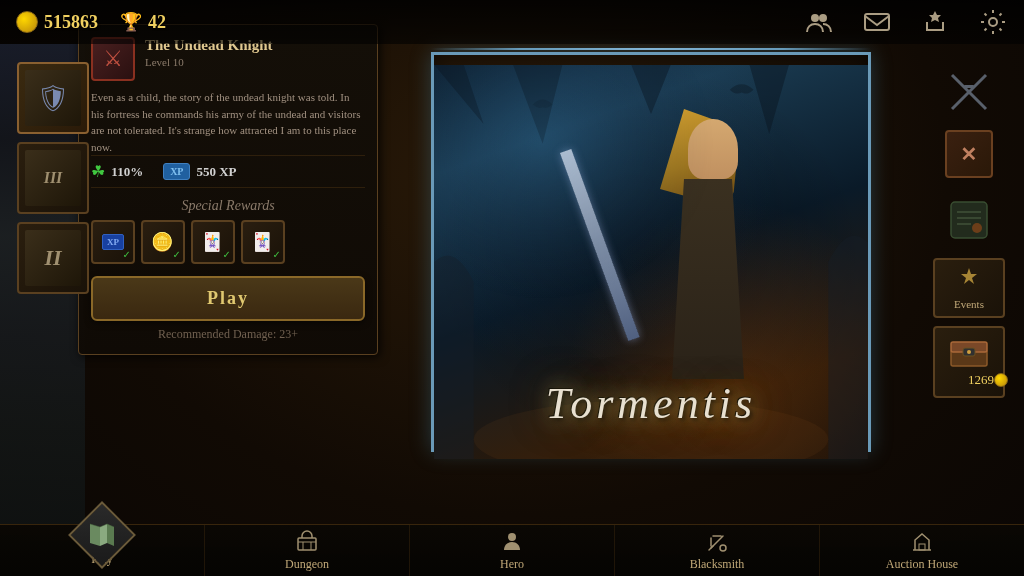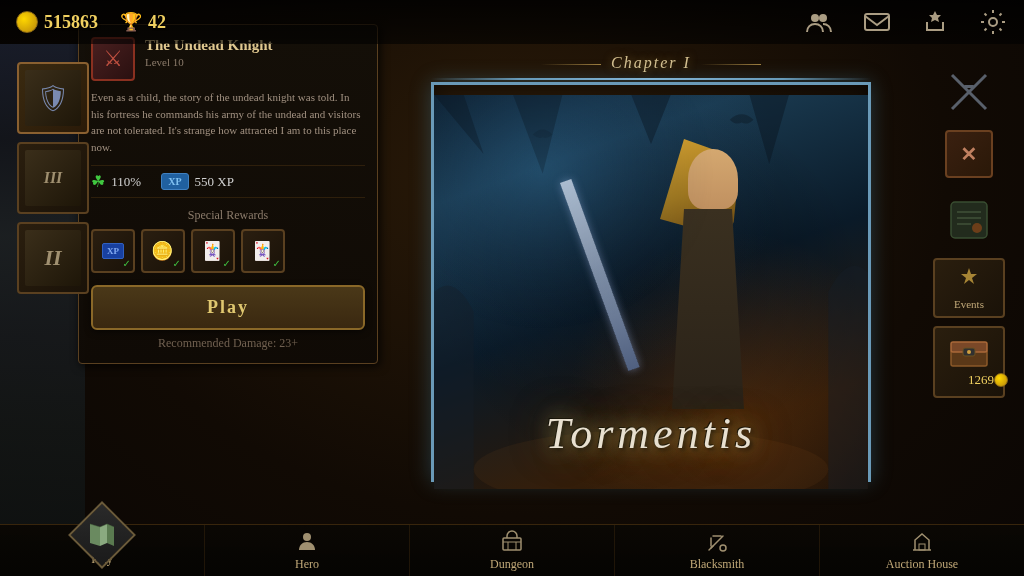--- a/index.html
+++ b/index.html
@@ -280,21 +280,20 @@
       margin-bottom: 2px;
     }
     .quest-level {
       color: #8a7a6a;
       font-size: 11px;
     }
     .quest-description {
       color: #a09080;
       font-size: 11px;
       line-height: 1.5;
-      margin-bottom: 10px;
     }
 
     .quest-stats {
       display: flex;
       align-items: center;
       gap: 20px;
       margin-bottom: 10px;
       padding: 6px 0;
       border-top: 1px solid rgba(90,60,20,0.4);
       border-bottom: 1px solid rgba(90,60,20,0.4);
@@ -304,37 +303,38 @@
       align-items: center;
       gap: 6px;
     }
     .clover-icon {
       color: #40c840;
       font-size: 16px;
     }
     .stat-value {
       color: #d0d0d0;
       font-size: 13px;
-      font-weight: normal;
+      font-weight: bold;
     }
     .xp-badge {
       background: #2060a0;
       color: #80c0f0;
       font-size: 10px;
       font-weight: bold;
       padding: 2px 6px;
       border-radius: 3px;
       border: 1px solid #4080c0;
     }
 
     .special-rewards-label {
       color: #8a7a6a;
-      font-size: 12px;
+      font-size: 14px;
       text-align: center;
       margin-bottom: 6px;
+      font-style: italic;
     }
     .rewards-row {
       display: flex;
       gap: 6px;
       margin-bottom: 12px;
     }
     .reward-box {
       width: 44px; height: 44px;
       background: linear-gradient(135deg, #2a1e10 0%, #1a1208 100%);
       border: 2px solid #5a4020;
@@ -672,21 +672,20 @@
     <div class="reward-box">
       <span class="card-reward-icon">🃏</span>
       <span class="check">✓</span>
     </div>
   </div>
   <button class="play-button">Play</button>
   <div class="recommended-dmg">Recommended Damage: 23+</div>
 </div>
 
 <div class="center-area" style="position:absolute;left:388px;top:48px;right:110px;">
-  <div class="chapter-header">Chapter I</div>
   <div class="chapter-deco-line"></div>
   <div class="game-image-area">
     <div class="game-image-canvas">
       <div class="cave-bg"></div>
 
       <div class="warrior-figure">
         <div class="warrior-hair"></div>
         <div class="warrior-head"></div>
         <div class="warrior-body"></div>
         <div class="sword-element"></div>
@@ -764,35 +763,35 @@
           <path d="M20 4L27 7V26L20 23V4Z" fill="#5a7a50"></path>
           <path d="M3 4L13 7L20 4L27 7" stroke="#4a6a40" stroke-width="0.5"></path>
         </svg>
       </div>
     </div>
     <span style="margin-top:18px;" class="nav-item-label">Play</span>
   </div>
   <div class="nav-item">
     <div class="nav-icon-area">
       <svg width="24" height="24" viewBox="0 0 24 24" fill="none">
-        <circle cx="12" cy="7" r="4" fill="#a09070"></circle>
-        <path d="M4 20c0-5 3.5-8 8-8s8 3 8 8" fill="#a09070"></path>
-      </svg>
-    </div>
-    <span class="nav-item-label">Hero</span>
-  </div>
-  <div class="nav-item">
-    <div class="nav-icon-area">
-      <svg width="24" height="24" viewBox="0 0 24 24" fill="none">
         <rect x="3" y="8" width="18" height="12" rx="1" fill="none" stroke="#a09070" stroke-width="1.5"></rect>
         <path d="M3 12h18M8 12v8M16 12v8" stroke="#a09070" stroke-width="1"></path>
         <path d="M7 8V6a5 5 0 0110 0v2" fill="none" stroke="#a09070" stroke-width="1.5"></path>
       </svg>
     </div>
     <span class="nav-item-label">Dungeon</span>
+  </div>
+  <div class="nav-item">
+    <div class="nav-icon-area">
+      <svg width="24" height="24" viewBox="0 0 24 24" fill="none">
+        <circle cx="12" cy="7" r="4" fill="#a09070"></circle>
+        <path d="M4 20c0-5 3.5-8 8-8s8 3 8 8" fill="#a09070"></path>
+      </svg>
+    </div>
+    <span class="nav-item-label">Hero</span>
   </div>
   <div class="nav-item">
     <div class="nav-icon-area">
       <svg width="24" height="24" viewBox="0 0 24 24" fill="none">
         <path d="M6 18L18 6M8 6h8M6 8V16" stroke="#a09070" stroke-width="1.5" stroke-linecap="round"></path>
         <circle cx="18" cy="18" r="3" fill="none" stroke="#a09070" stroke-width="1.5"></circle>
         <path d="M4 20l4-4" stroke="#a09070" stroke-width="1.5" stroke-linecap="round"></path>
       </svg>
     </div>
     <span class="nav-item-label">Blacksmith</span>

